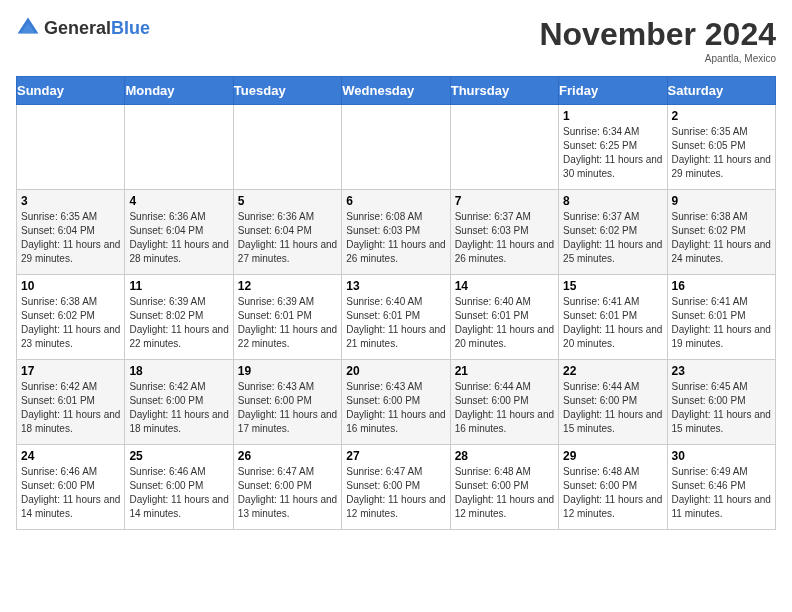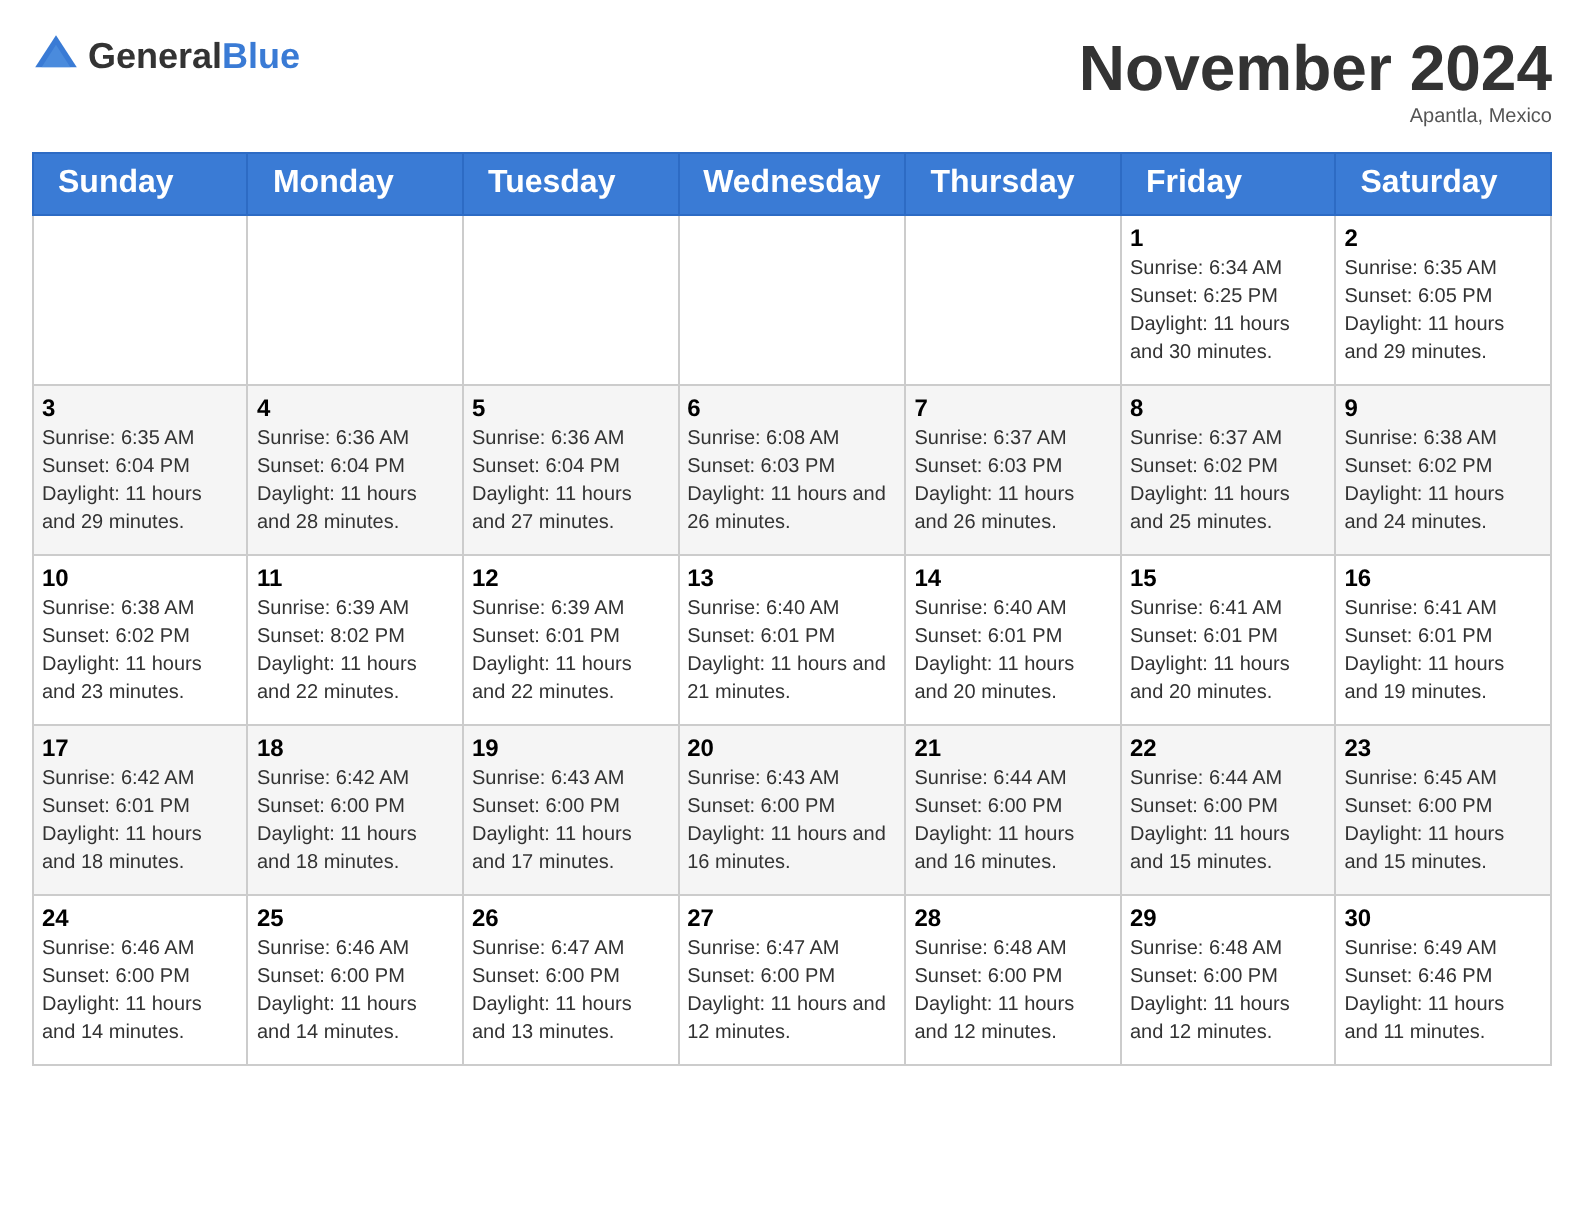--- a/index.html
+++ b/index.html
@@ -49,24 +49,24 @@
       color: #555;
     }
     .calendar {
       width: 100%;
       border-collapse: collapse;
       font-size: 11px;
     }
     .calendar th {
       background-color: #3a7bd5;
       color: #fff;
-      padding: 6px 12px;
+      padding: 6px 0;
       text-align: left;
       font-weight: bold;
-      font-size: 16px;
+      font-size: 13px;
       border: 1px solid #2d6bc4;
     }
     .calendar td {
       border: 1px solid #ccc;
       vertical-align: top;
       padding: 4px;
       height: 85px;
       width: 108px;
       background: #fff;
     }

